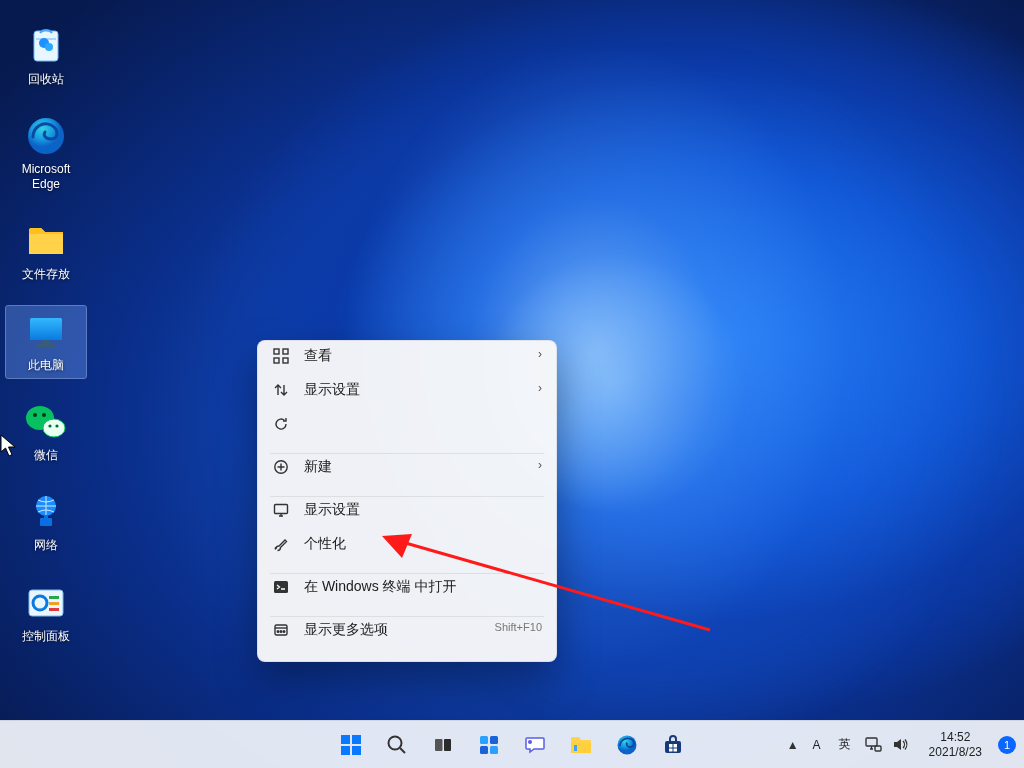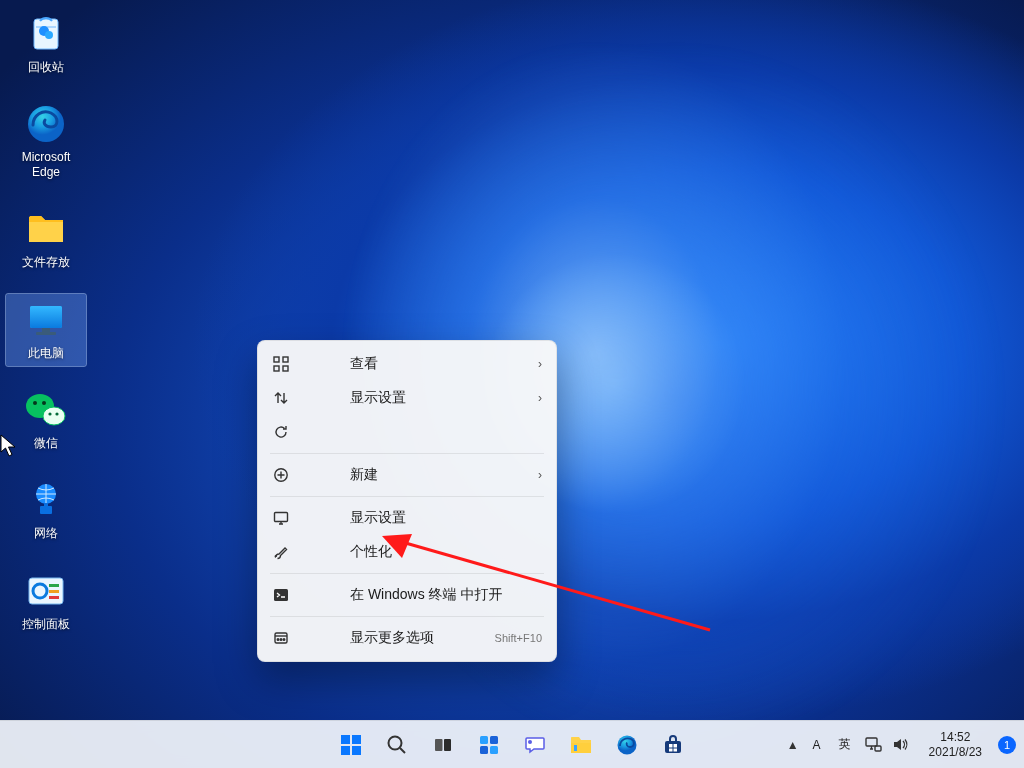--- a/index.html
+++ b/index.html
@@ -17,43 +17,43 @@
 }
 .bloom {
   position: absolute; inset: 0; pointer-events: none;
   background:
     radial-gradient(ellipse 420px 520px at 58% 46%, rgba(180,220,255,.55) 0%, rgba(90,170,255,.25) 30%, transparent 60%),
     radial-gradient(ellipse 600px 650px at 66% 52%, rgba(30,100,230,.6) 0%, transparent 55%);
   filter: blur(2px);
 }
 
 
-.icons { position: absolute; top: 8px; left: 6px; width: 80px; }
+.icons { position: absolute; top: 20px; left: 6px; width: 80px; }
 .dicon {
   display: flex; flex-direction: column; align-items: center;
   color: #fff; font-size: 12px; text-align: center; text-shadow: 0 1px 3px rgba(0,0,0,.6);
   padding: 4px 2px 6px; margin-bottom: 18px; border-radius: 2px; cursor: default;
 }
 .dicon.selected { background: rgba(120,170,255,.35); outline: 1px solid rgba(180,210,255,.5); }
 .dicon .ic { width: 44px; height: 44px; display: flex; align-items: center; justify-content: center; margin-bottom: 4px; }
 .dicon .lbl { line-height: 1.2; max-width: 72px; }
 
 
 .cursor { position: absolute; left: 0px; top: 434px; pointer-events: none; }
 
 
 .ctx {
   position: absolute; left: 257px; top: 340px; width: 300px;
   background: rgba(249,249,249,.96); border: 1px solid rgba(0,0,0,.08);
   border-radius: 8px; box-shadow: 0 18px 40px rgba(0,0,0,.35);
   padding: 6px 0; color: #1b1b1b; font-size: 14px;
 }
 .ctx .item {
-  display: flex; align-items: center; height: 34px;
-  padding: 0 14px 0 14px; cursor: default; gap: 46px;
+  display: flex; height: 34px;
+  padding: 0 14px 0 14px; cursor: default;
 }
 .ctx .micon { width: 18px; height: 18px; margin-right: 14px; flex: 0 0 18px; display: flex; align-items: center; justify-content: center; color: #333; }
 .ctx .label { flex: 1 1 auto; }
 .ctx .chev { color: #555; font-size: 12px; margin-left: auto; }
 .ctx .accel { color: #777; font-size: 11px; margin-left: auto; }
 .ctx hr { border: none; border-top: 1px solid rgba(0,0,0,.08); margin: 4px 12px; }
 
 
 .arrow { position: absolute; left: 380px; top: 530px; width: 340px; height: 110px; pointer-events: none; }
 

